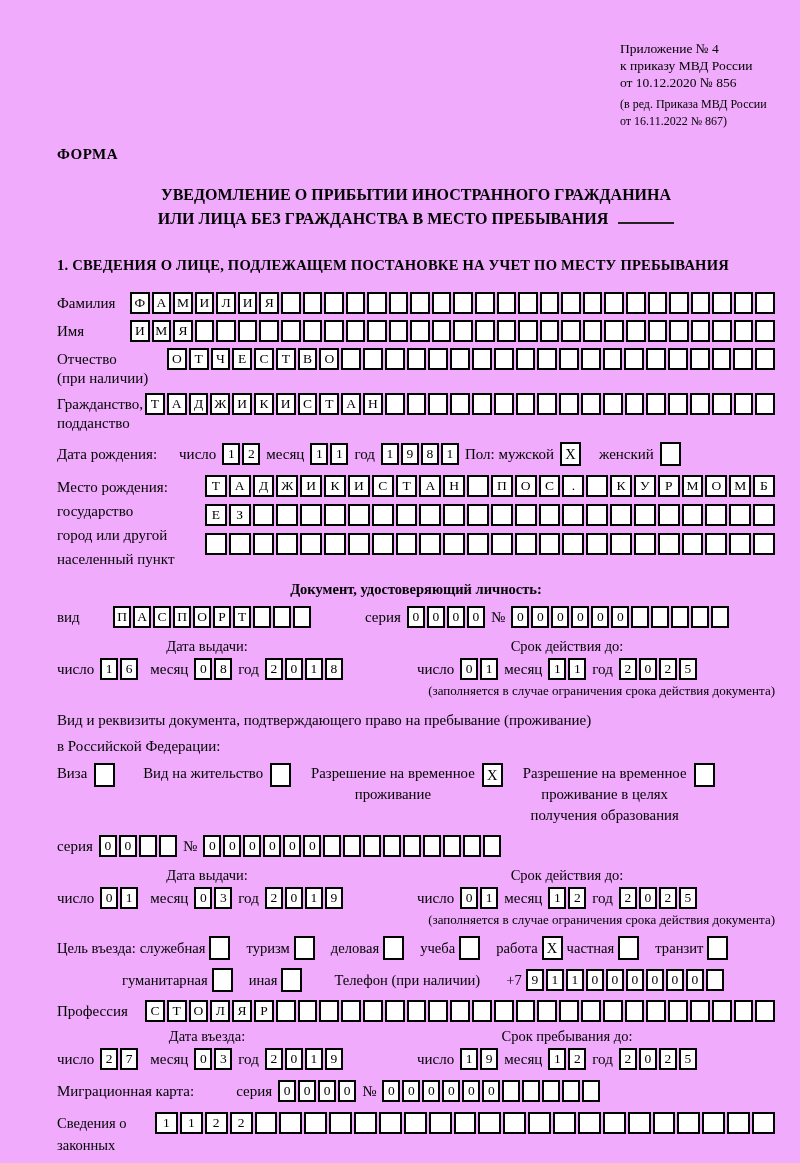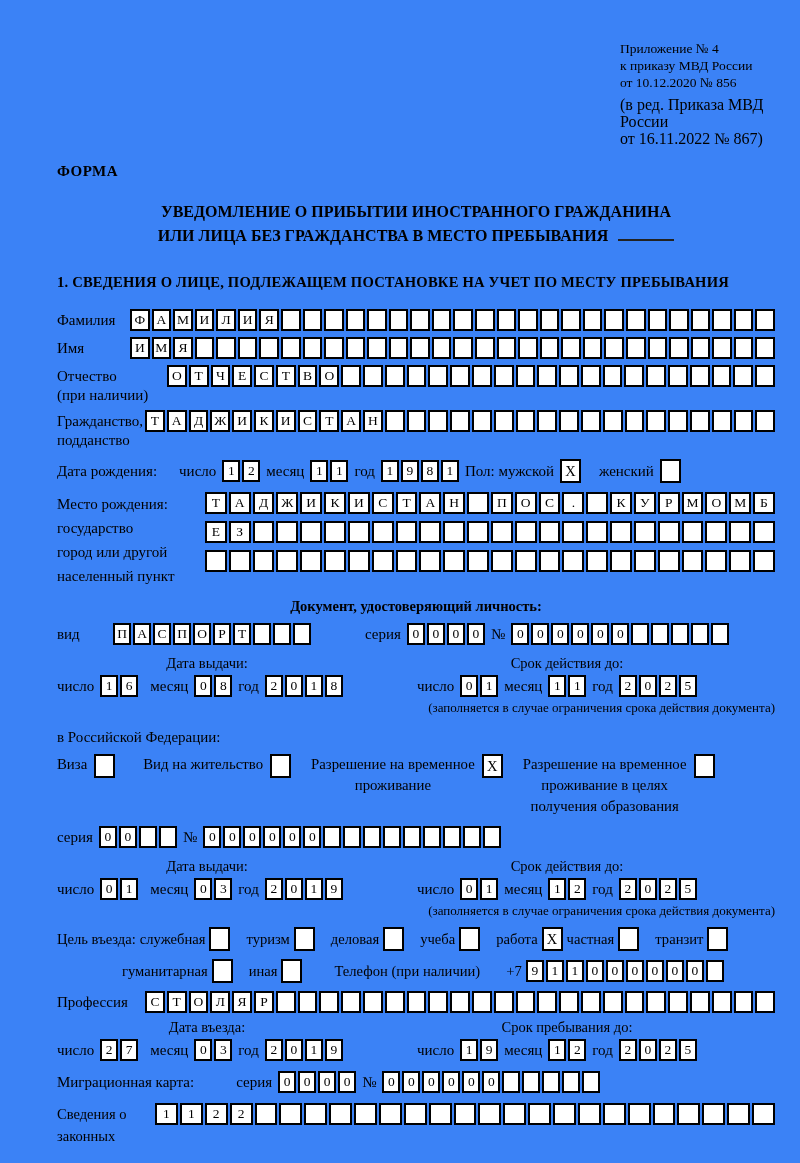--- a/index.html
+++ b/index.html
@@ -1,22 +1,22 @@
 <!DOCTYPE html>
 <html><head>
 <meta charset="utf-8">
 <style>
   html,body{margin:0;padding:0;background:#888;}
   .page{
-    width:800px;height:1163px;box-sizing:border-box;background:#3b82f6;color:#000;
+    width:800px;height:1163px;box-sizing:border-box;background:#f0abfc;color:#000;
     font-family:"Liberation Serif","DejaVu Serif",serif;font-size:15px;
     padding:40px 25px 10px 57px;overflow:hidden;margin:0 auto;position:relative;
   }
   .tr-block{margin-left:563px;line-height:17px;font-size:13.5px;}
-  .tr-block .rev{margin-top:5px;font-size:16px;}
+  .tr-block .rev{margin-top:5px;font-size:12px;}
   .forma{ text-align:left;font-weight:bold;margin-top:16px;font-size:15px;letter-spacing:.5px;}
   .title{ text-align:center;font-weight:bold;font-size:16px;margin-top:20px;line-height:24px;}
   .title .uline{display:inline-block;width:56px;border-bottom:2px solid #222;height:14px;margin-left:10px;}
   .sec-head{font-weight:bold;font-size:14.6px;margin-top:26px;margin-bottom:18px;letter-spacing:.2px;}
   .frow{display:flex;align-items:flex-start;margin-bottom:6px;justify-content:space-between;}
   .lbl{display:inline-block;}
   .lbl2{line-height:22px;}
   .w73{flex:0 0 73px;} .w110{flex:0 0 110px;} .w88{flex:0 0 88px;} .w148{flex:0 0 148px;} .w98{flex:0 0 98px;}
   .cells{display:flex;gap:2px;}
   .cells.fill{flex:1;}
@@ -417,20 +417,21 @@
             <span class="cell">0</span>
             <span class="cell">2</span>
             <span class="cell">5</span>
           </span>
       </div>
     </div>
   </div>
   <div class="note">(заполняется в случае ограничения срока действия документа)</div>
 
   <div class="intro">
+    <div>Вид и реквизиты документа, подтверждающего право на пребывание (проживание)</div>
     <div>в Российской Федерации:</div>
   </div>
 
   <div class="opts">
     <div class="opt">
       <span class="opt-label">Виза</span>
       <span class="cells box">
           <span class="cell"></span>
         </span>
     </div>

